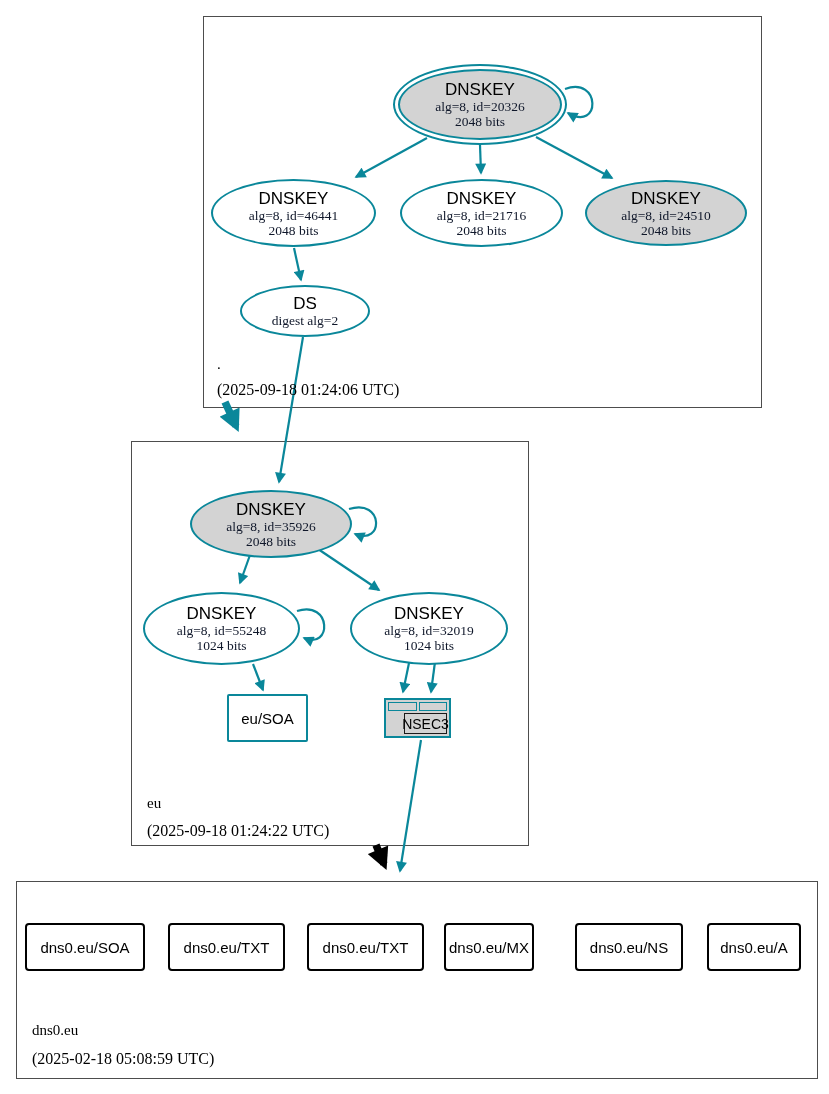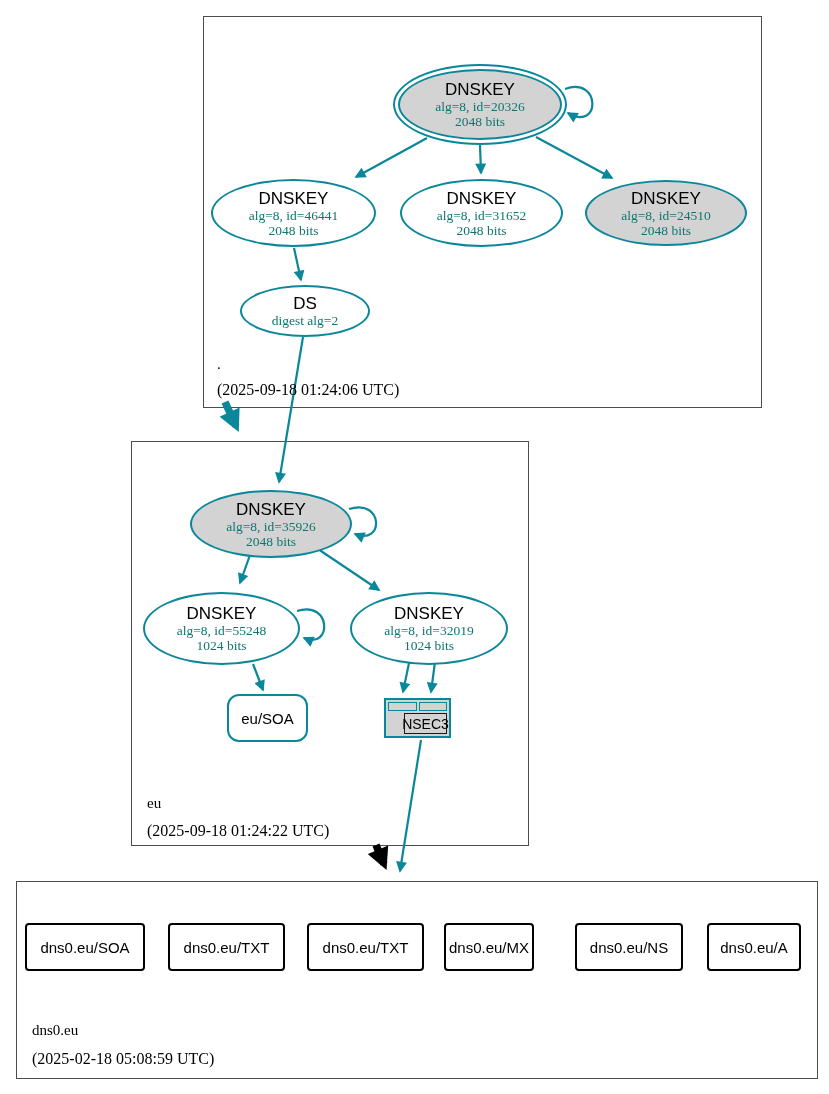--- a/index.html
+++ b/index.html
@@ -19,23 +19,23 @@
     white-space:nowrap;
   }
   .edges{position:absolute;left:0;top:0;width:829px;height:1094px;pointer-events:none;}
   .node{position:absolute;display:flex;flex-direction:column;align-items:center;justify-content:center;text-align:center;box-sizing:border-box;}
   .ell{border:2.4px solid #0a879a;border-radius:50%;background:#ffffff;}
   .ell.gray{background:#d3d3d3;}
   .ell-outer{position:absolute;border:2.4px solid #0a879a;border-radius:50%;box-sizing:border-box;background:#ffffff;}
   .ell-inner{position:absolute;left:3px;top:3px;right:3px;bottom:3px;border:2.4px solid #0a879a;border-radius:50%;
     background:#d3d3d3;display:flex;flex-direction:column;align-items:center;justify-content:center;text-align:center;box-sizing:border-box;}
   .ntitle{font-family:"Liberation Sans",sans-serif;font-size:17px;color:#000;line-height:19px;}
-  .ndetail{font-family:"Liberation Serif",serif;font-size:13.5px;color:#0f766e;line-height:15px;}
+  .ndetail{font-family:"Liberation Serif",serif;font-size:13.5px;color:#0f172a;line-height:15px;}
   .rrbox{
-    position:absolute;border:2.3px solid #0a879a;border-radius:12px;background:#fff;
+    position:absolute;border:2.3px solid #0a879a;border-radius:2px;background:#fff;
     display:flex;align-items:center;justify-content:center;
     font-family:"Liberation Sans",sans-serif;font-size:15px;color:#000;box-sizing:border-box;
   }
   .rrbox.black{border-color:#000;border-width:2.2px;border-radius:4px;}
   .nsec3{
     position:absolute;border:2.6px solid #0a879a;background:#d3d3d3;box-sizing:border-box;
     display:flex;flex-direction:column;padding:2px;
   }
   .nsec3-top{display:flex;height:9px;gap:2px;margin-bottom:2px;}
   .nsec3-cell{flex:1;border:1.6px solid #0a879a;background:#d3d3d3;box-sizing:border-box;}
@@ -98,21 +98,21 @@
   </div>
 
   <div class="node ell" style="left:211px;top:179px;width:165px;height:68px">
     <div class="ntitle">DNSKEY</div>
     <div class="ndetail">alg=8, id=46441</div>
     <div class="ndetail">2048 bits</div>
   </div>
 
   <div class="node ell" style="left:400px;top:179px;width:163px;height:68px">
     <div class="ntitle">DNSKEY</div>
-    <div class="ndetail">alg=8, id=31652</div>
+    <div class="ndetail">alg=8, id=21716</div>
     <div class="ndetail">2048 bits</div>
   </div>
 
   <div class="node ell gray" style="left:585px;top:180px;width:162px;height:66px">
     <div class="ntitle">DNSKEY</div>
     <div class="ndetail">alg=8, id=24510</div>
     <div class="ndetail">2048 bits</div>
   </div>
 
   <div class="node ell" style="left:240px;top:285px;width:130px;height:52px">

